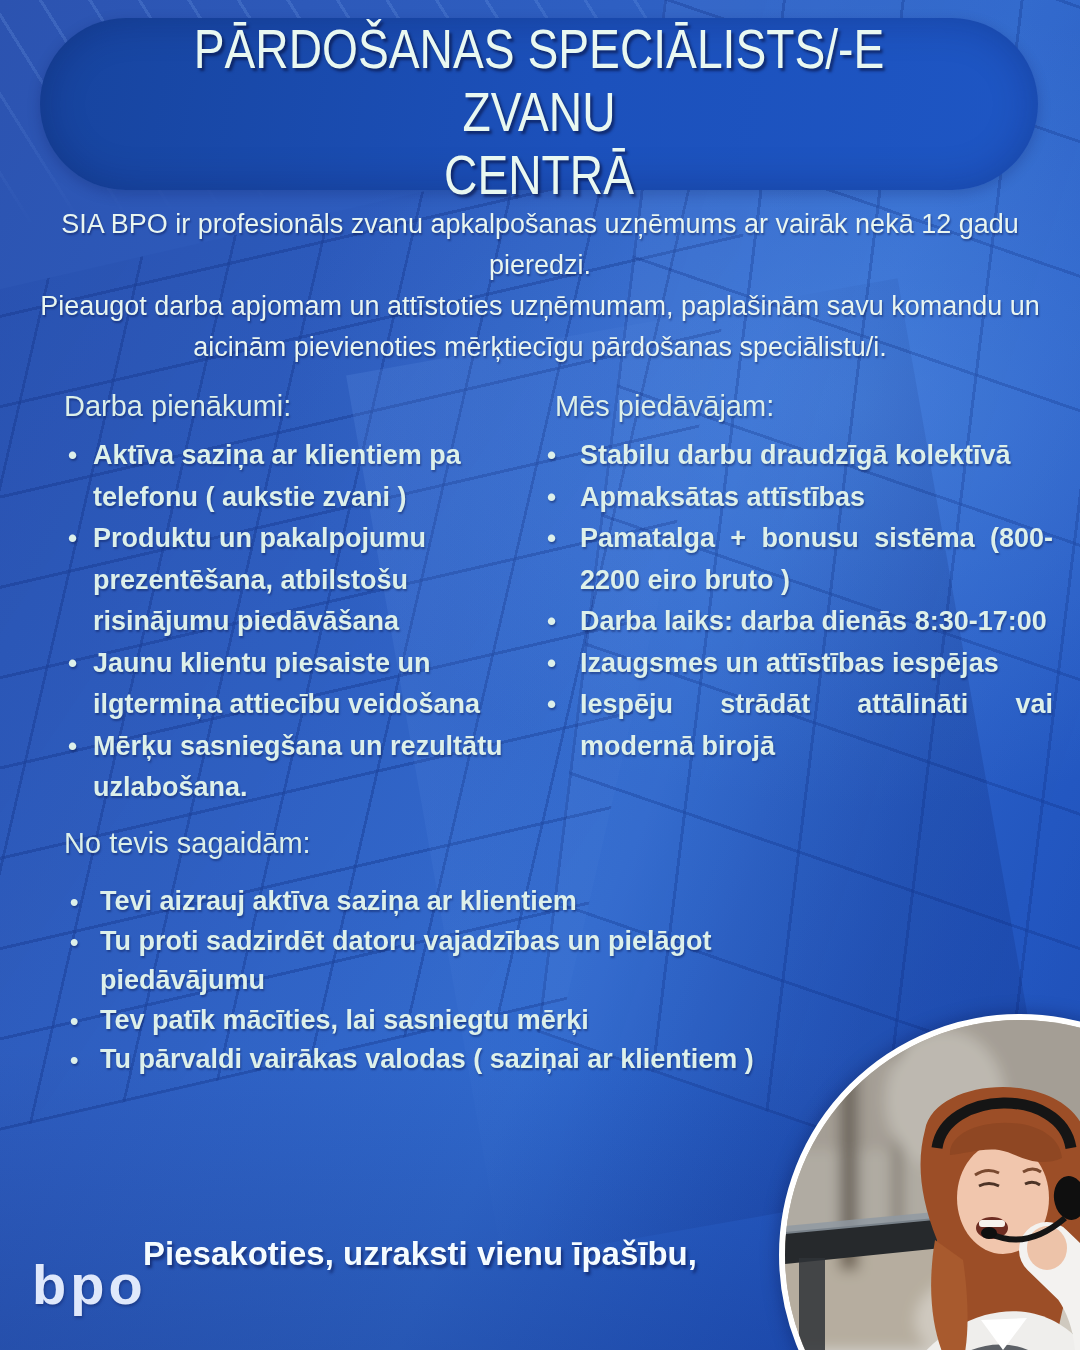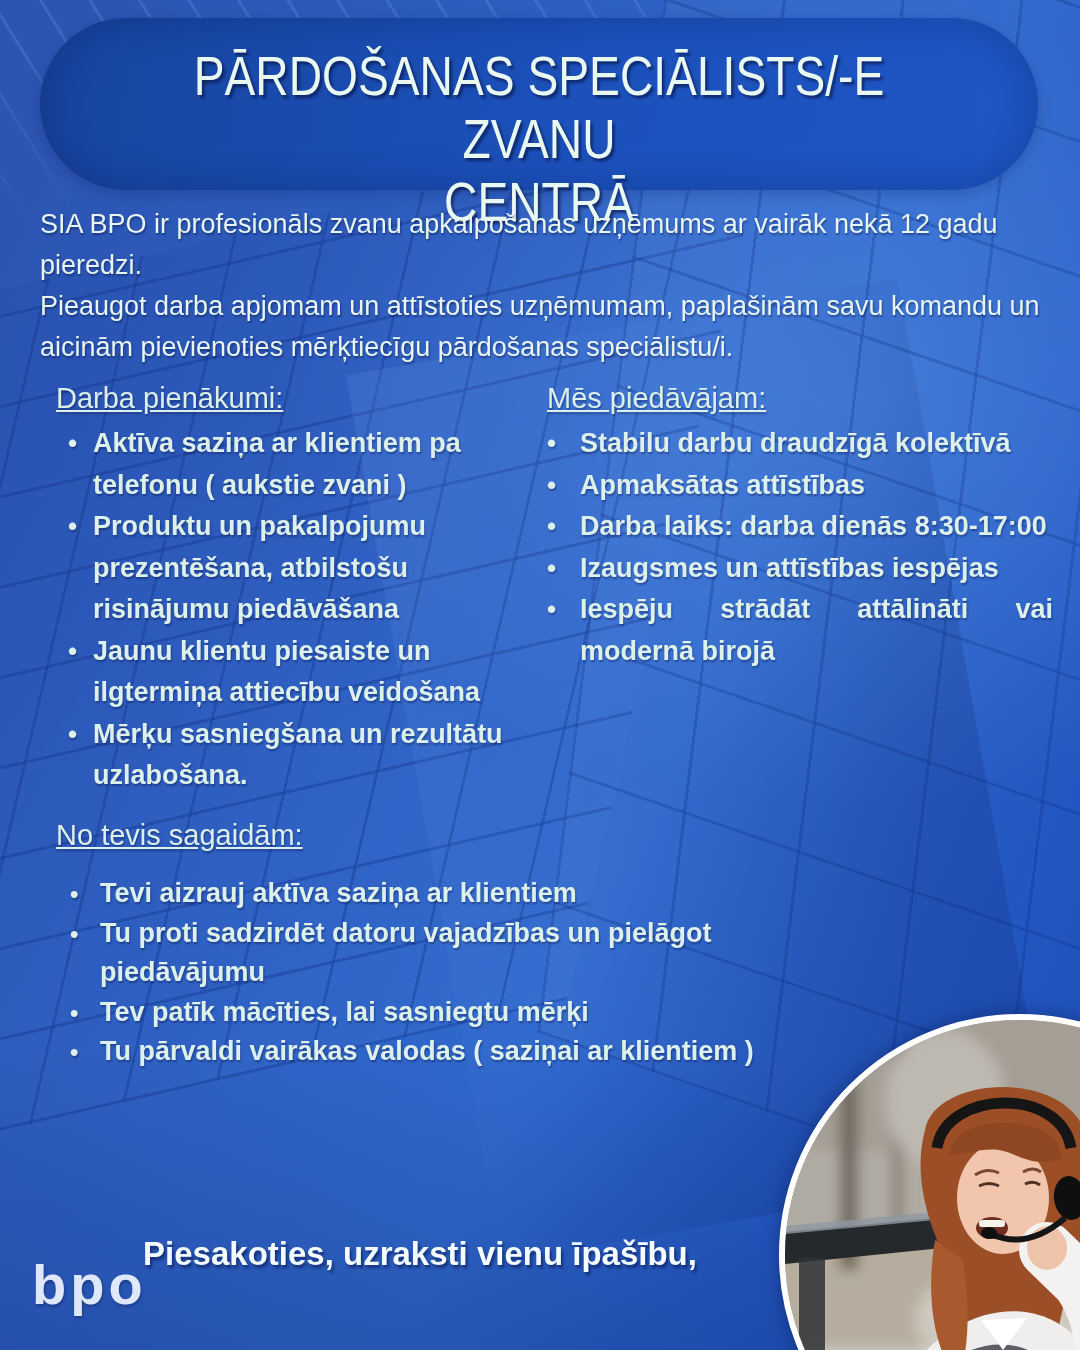--- a/index.html
+++ b/index.html
@@ -50,35 +50,34 @@
     border-radius:88px;
     background:linear-gradient(100deg,#17449e 0%, #1c51bc 55%, #1e56c4 100%);
     box-shadow:inset 0 0 40px rgba(0,10,60,.25), 0 4px 14px rgba(0,10,60,.2);
   }
   .title-line{
     text-align:center;color:#e9f8f1;font-size:55px;font-weight:normal;
     line-height:63px;white-space:pre-wrap;letter-spacing:0px;
     transform:scaleX(.84);transform-origin:50% 50%;
     text-shadow:3px 3px 3px rgba(5,10,50,.55);
   }
-  .title-box .inner{padding-top:27px;}
+  .title-box .inner{}
   
   .intro{
-    position:absolute;left:40px;top:204px;width:1000px;
+    position:absolute;left:40px;top:204px;width:1000px;text-align:center;
     color:#e8f5f0;font-size:27px;line-height:41px;
     text-shadow:1px 2px 2px rgba(8,18,70,.45);
   }
   
   .col{position:absolute;color:#ddf0ea;}
   .col-left{left:52px;top:378px;width:486px;}
   .col-right{left:543px;top:378px;width:510px;}
   .sec-heading{
-    font-size:29px;color:#dcefe9;margin:4px;font-weight:normal;
+    font-size:29px;color:#dcefe9;margin:12px;font-weight:normal;
     text-shadow:1px 2px 2px rgba(8,18,70,.4);
-    text-decoration:underline;
   }
   ul.blist{list-style:none;margin:8px 0 0 0;padding:0;font-weight:bold;}
   ul.blist li{
     position:relative;padding-left:41px;font-size:27px;line-height:41.5px;
     text-shadow:1px 2px 2px rgba(8,18,70,.4);
   }
   .col-right ul.blist li{padding-left:37px;text-align:justify;}
   ul.blist li::before{
     content:"\2022";position:absolute;left:16px;top:0;font-size:26px;color:#ddf0ea;
   }
@@ -141,20 +140,21 @@
       <li>Jaunu klientu piesaiste un ilgtermiņa attiecību veidošana</li>
       <li>Mērķu sasniegšana un rezultātu uzlabošana.</li>
     </ul>
   </div>
 
   <div class="col col-right">
     <h3 class="sec-heading">Mēs piedāvājam:</h3>
     <ul class="blist">
       <li>Stabilu darbu draudzīgā kolektīvā</li>
       <li>Apmaksātas attīstības</li>
+      <li>Pamatalga + bonusu sistēma (800-2200 eiro bruto )</li>
       <li>Darba laiks: darba dienās 8:30-17:00</li>
       <li>Izaugsmes un attīstības iespējas</li>
       <li>Iespēju strādāt attālināti vai modernā birojā</li>
     </ul>
   </div>
 
   <div class="expect">
     <h3 class="sec-heading">No tevis sagaidām:</h3>
     <ul class="blist">
       <li>Tevi aizrauj aktīva saziņa ar klientiem</li>

